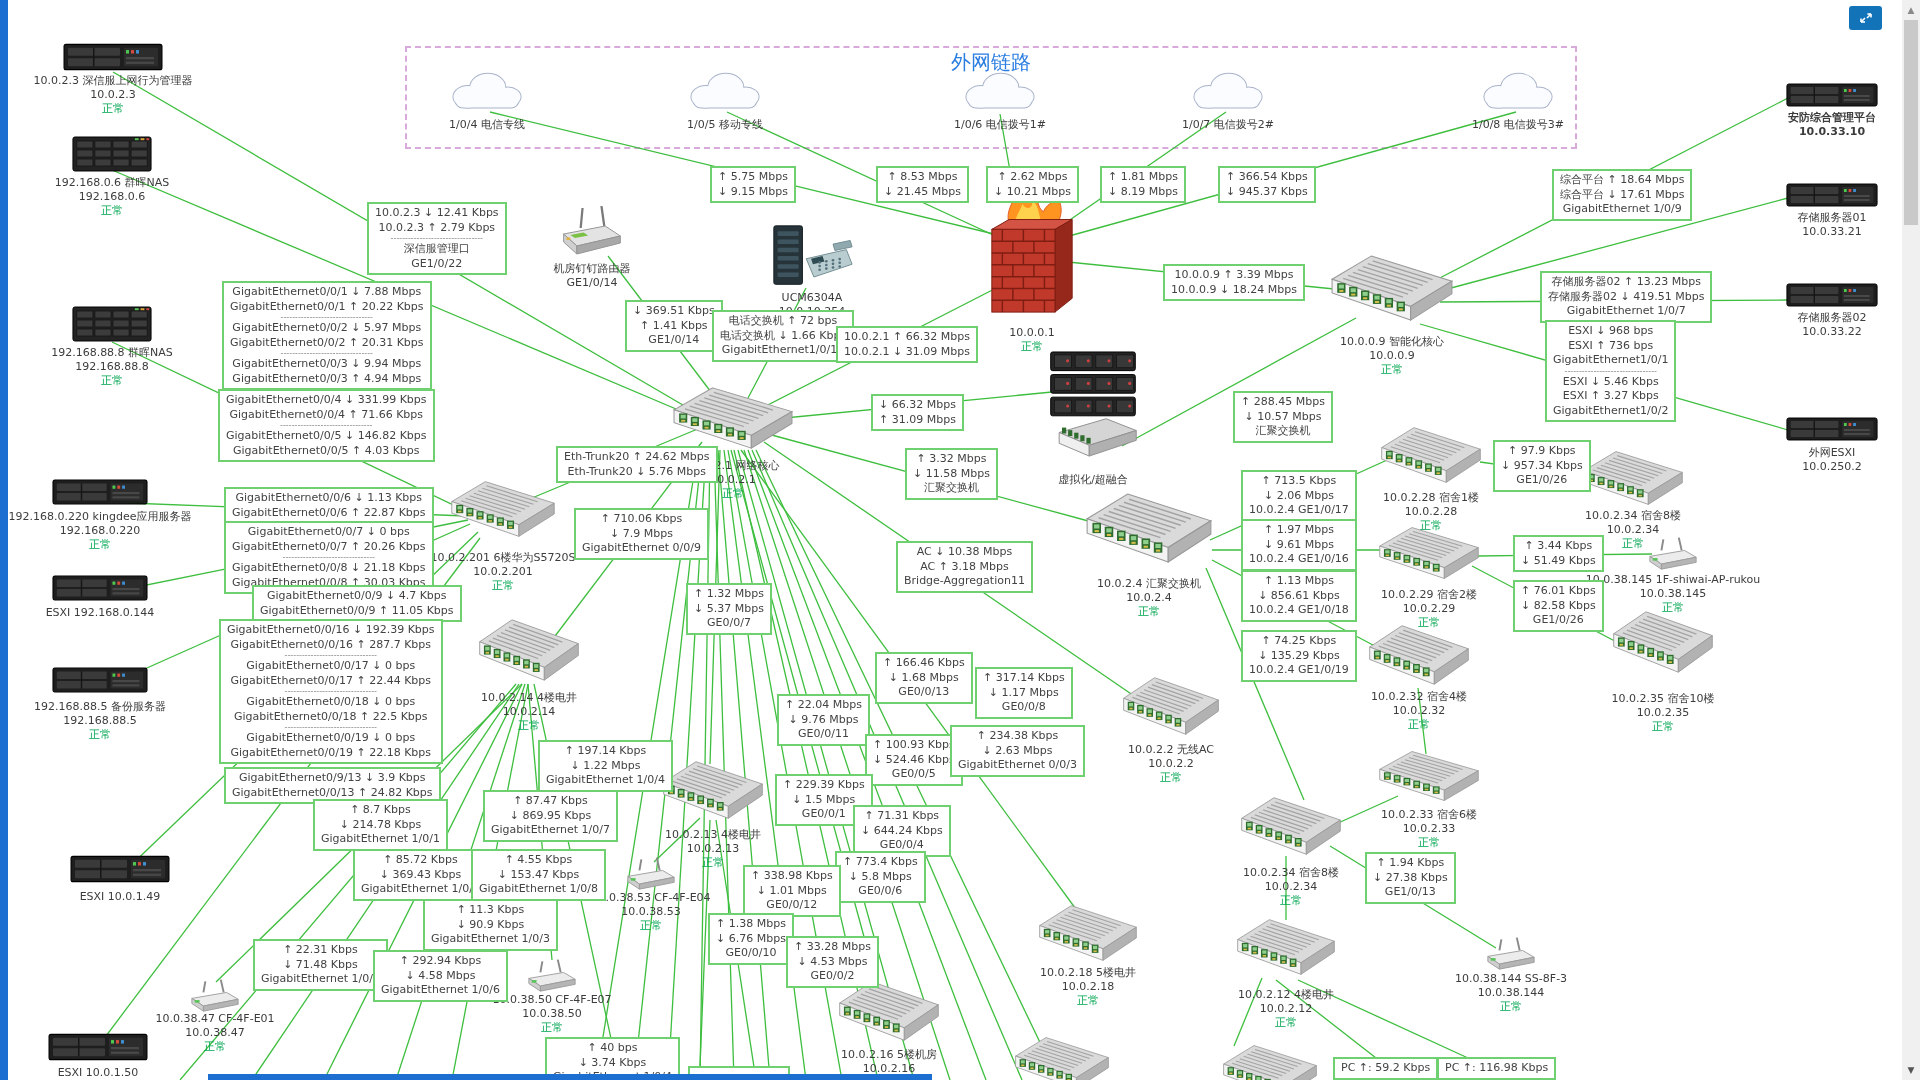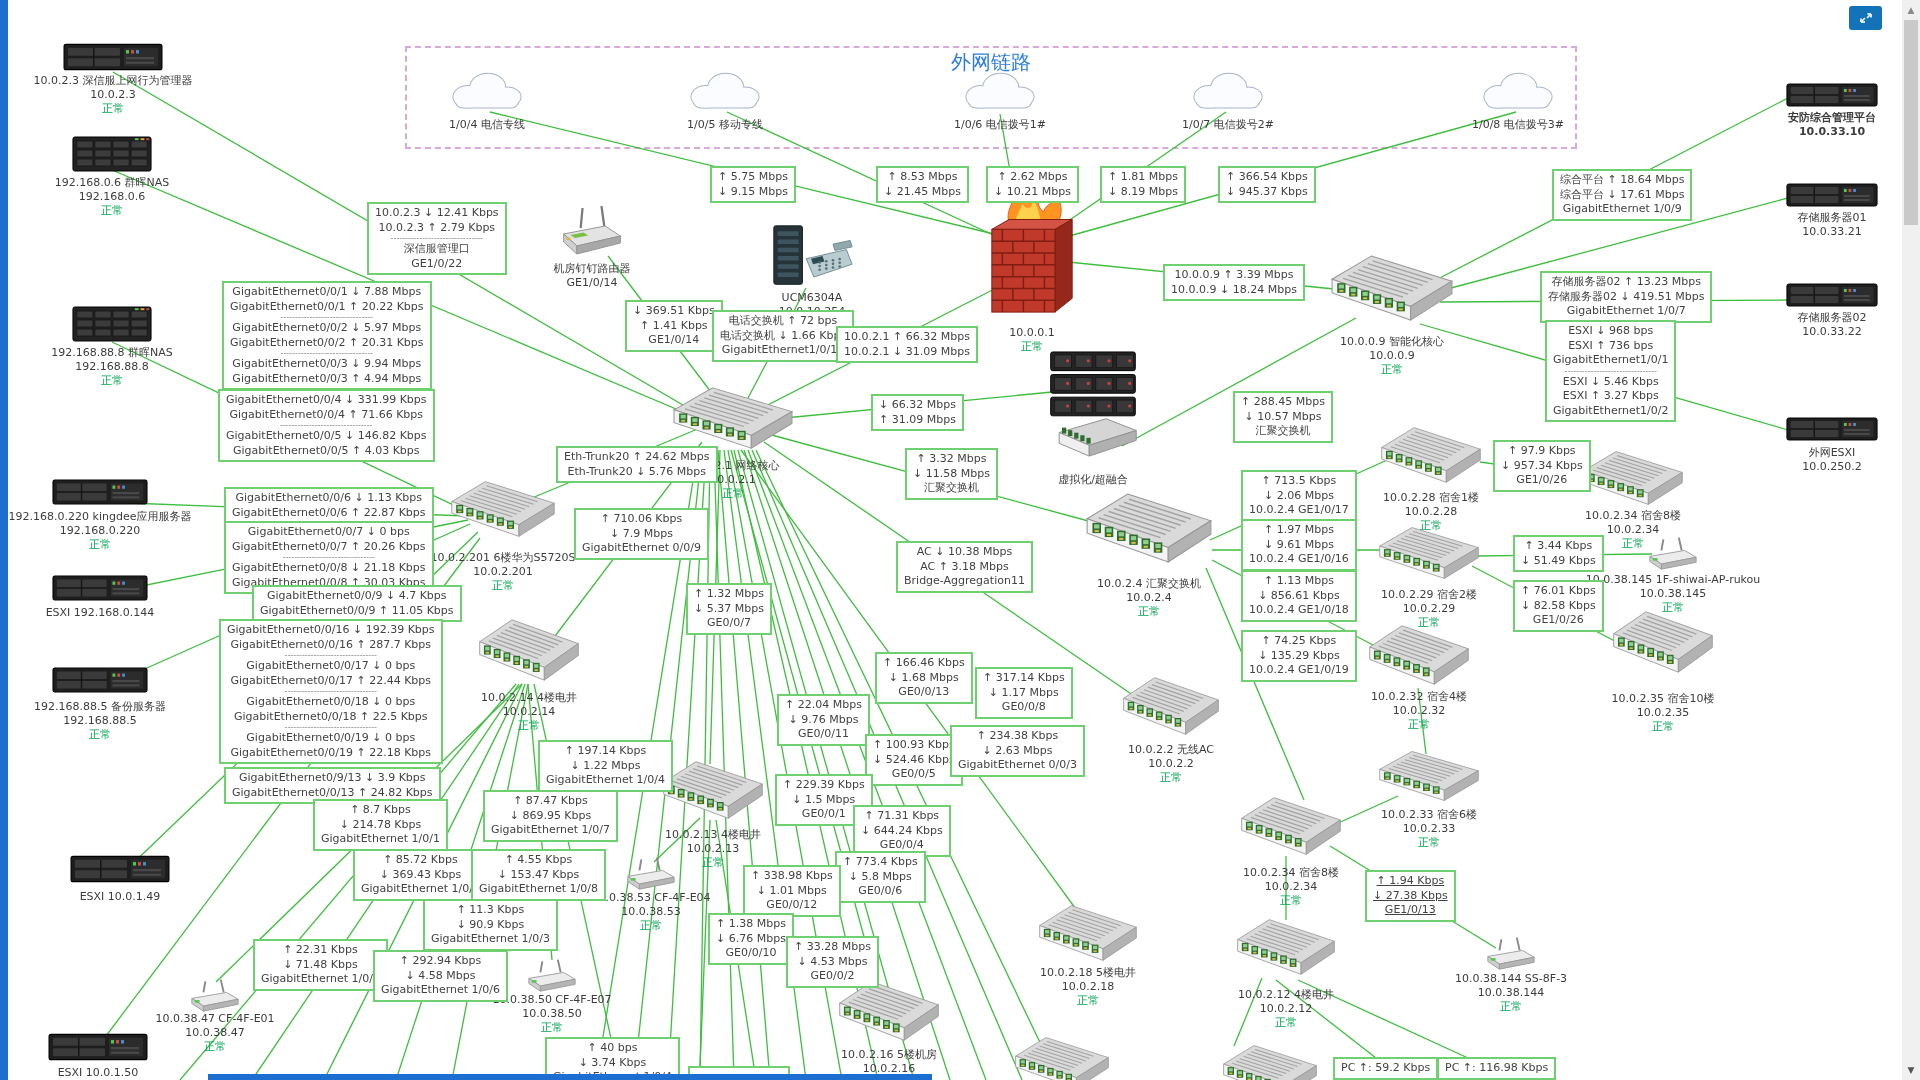--- a/index.html
+++ b/index.html
@@ -1601,21 +1601,21 @@
     </div>
     <div class="llabel" style="left: 1513px; top: 535px;">
       <span>↑ 3.44 Kbps</span>
       <span>↓ 51.49 Kbps</span>
     </div>
     <div class="llabel" style="left: 1513px; top: 580px;">
       <span>↑ 76.01 Kbps</span>
       <span>↓ 82.58 Kbps</span>
       <span>GE1/0/26</span>
     </div>
-    <div class="llabel" style="left: 1365px; top: 870px; text-decoration: underline;">
+    <div class="llabel" style="left: 1365px; top: 852px;">
       <span>↑ 1.94 Kbps</span>
       <span>↓ 27.38 Kbps</span>
       <span>GE1/0/13</span>
     </div>
     <div class="llabel" style="left: 1333px; top: 1057px;">
       <span>PC ↑:  59.2 Kbps</span>
     </div>
     <div class="llabel" style="left: 1437px; top: 1057px;">
       <span>PC ↑:  116.98 Kbps</span>
     </div>

